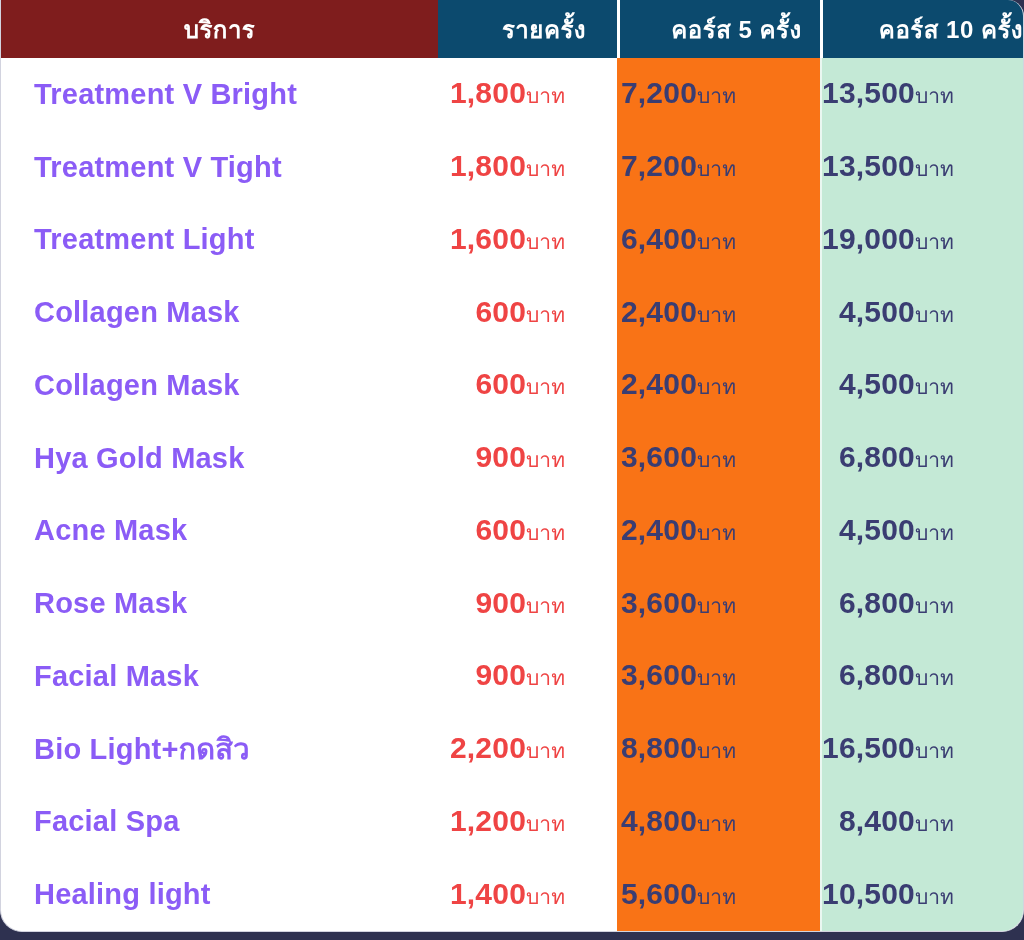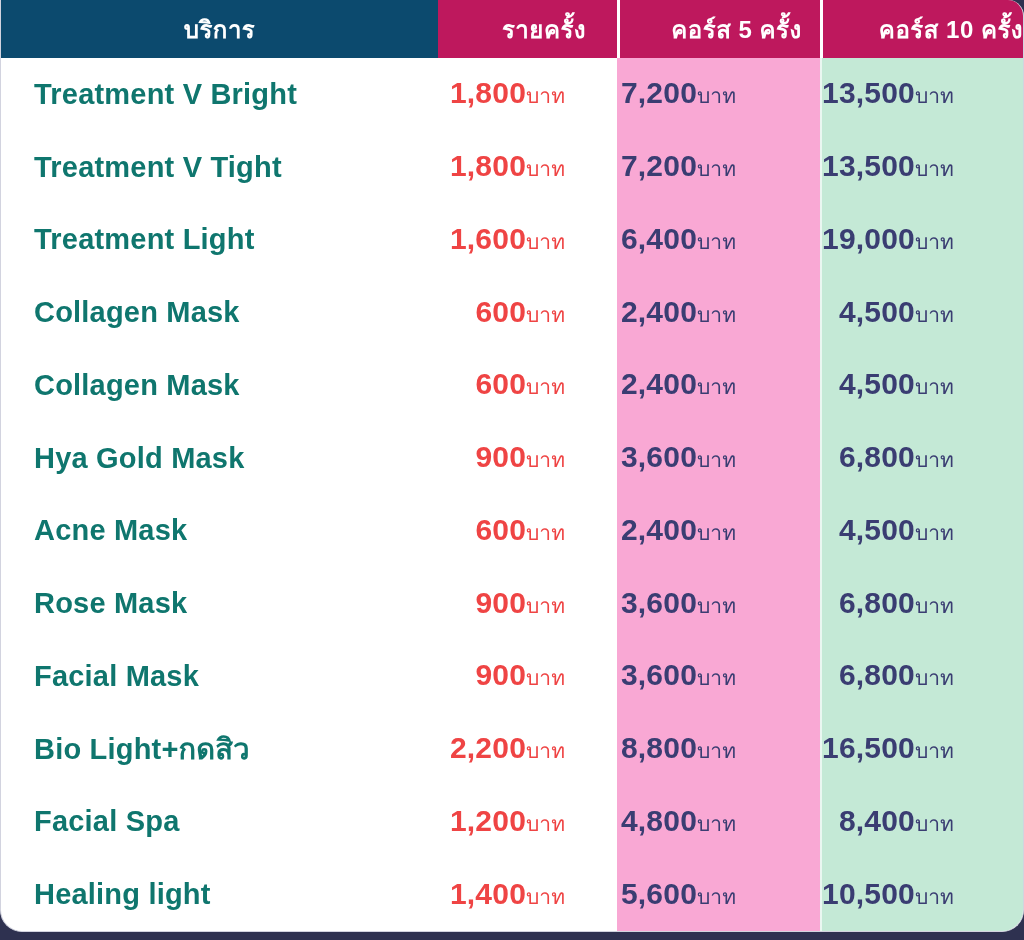--- a/index.html
+++ b/index.html
@@ -20,30 +20,30 @@
   }
   .grid {
     display:grid; width:100%; height:100%;
     grid-template-columns:437px 179px 203px 1fr;
     grid-template-rows:58px repeat(12, 1fr);
   }
   .row { display:contents; }
   .cell { display:flex; align-items:center; box-sizing:border-box; }
   
   .hc { justify-content:center; color:#ffffff; font-size:24px; font-weight:600; letter-spacing:.5px; }
-  .hc.service-h { background:#0c4a6e; }
-  .hc.green-h   { background:#be185d;padding-left:33px; }
+  .hc.service-h { background:#7f1d1d; }
+  .hc.green-h   { background:#0c4a6e;padding-left:33px; }
   .hc.sep       { border-left:3px solid #ffffff; }
   
   .c1 { padding-left:33px; }
   .c2 { justify-content:flex-end; padding-right:52px; }
-  .c3 { justify-content:flex-end; padding-right:84px; background:#f9a8d4; }
+  .c3 { justify-content:flex-end; padding-right:84px; background:#f97316; }
   .c4 { justify-content:flex-end; padding-right:92px; background:#c4e9d6;
         border-left:2px solid rgba(255,255,255,.65); }
-  .service-name { color:#0f766e; font-size:29px; font-weight:700; letter-spacing:.2px; }
+  .service-name { color:#8b5cf6; font-size:29px; font-weight:700; letter-spacing:.2px; }
   .price { display:inline-flex; align-items:baseline; font-weight:600; }
   .price .num { font-size:30px; letter-spacing:.2px; }
   .price .suffix { font-size:21px; font-weight:500; margin-left:0; }
   .c2 .price { color:#ef4444; }
   .c3 .price, .c4 .price { color:#3a3d72; }
 </style>
 </head>
 <body>
 
 <div class="card">

